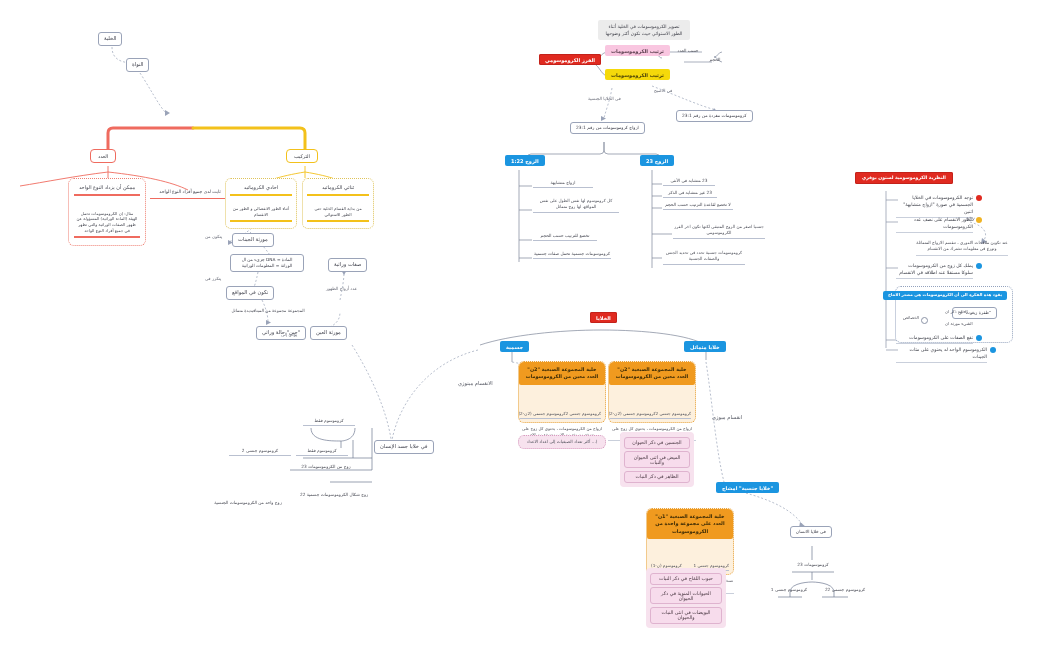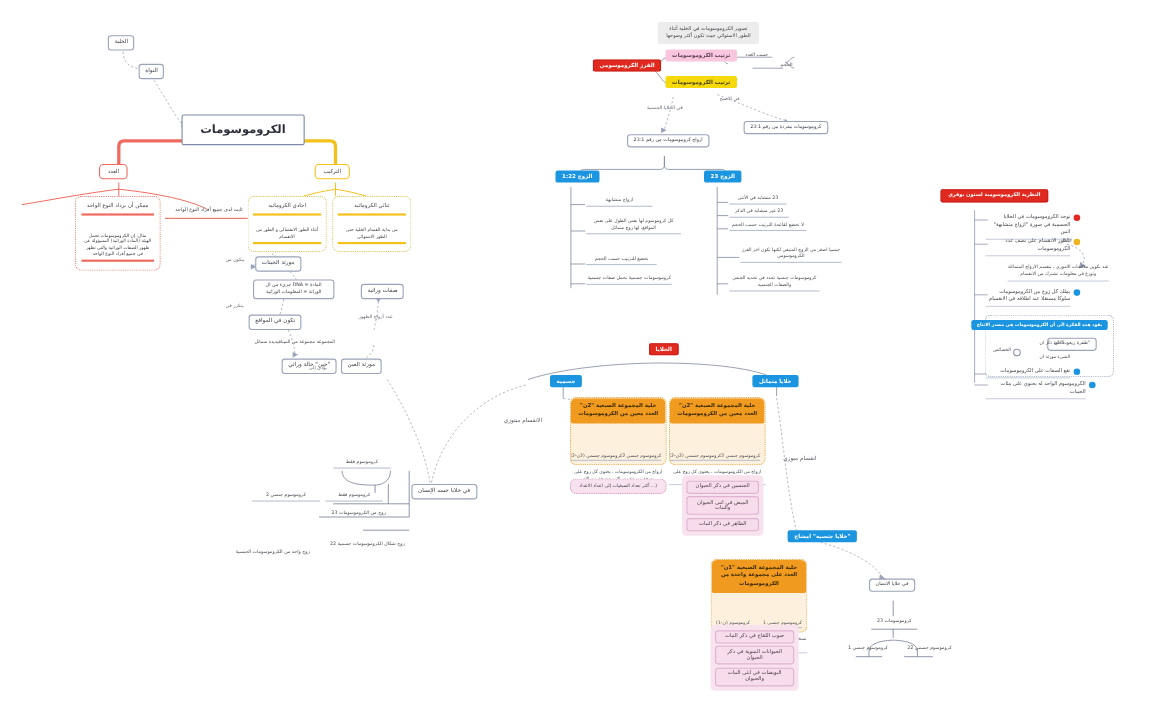--- a/index.html
+++ b/index.html
@@ -254,23 +254,20 @@
     </g>
   </svg>
 
   <div class="node" style="left:98px;top:32px;">
     <div class="bx">الخلية</div>
   </div>
   <div class="node" style="left:126px;top:58px;">
     <div class="bx">النواة</div>
   </div>
 
-  <div class="node" style="left:165px;top:104px;">
-    <div class="title-main">الكروموسومات</div>
-  </div>
 
   <div class="node" style="left:90px;top:149px;">
     <div class="outline-red">العدد</div>
   </div>
   <div class="node" style="left:286px;top:149px;">
     <div class="outline-yellow">التركيب</div>
   </div>
 
   <div class="node" style="left:68px;top:178px;width:78px;">
     <div class="dotframe red" style="padding:4px 5px 7px;">

